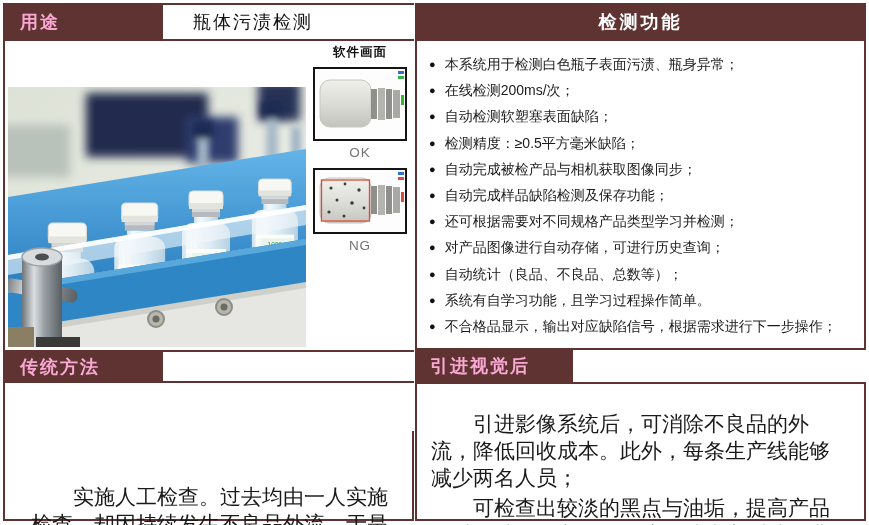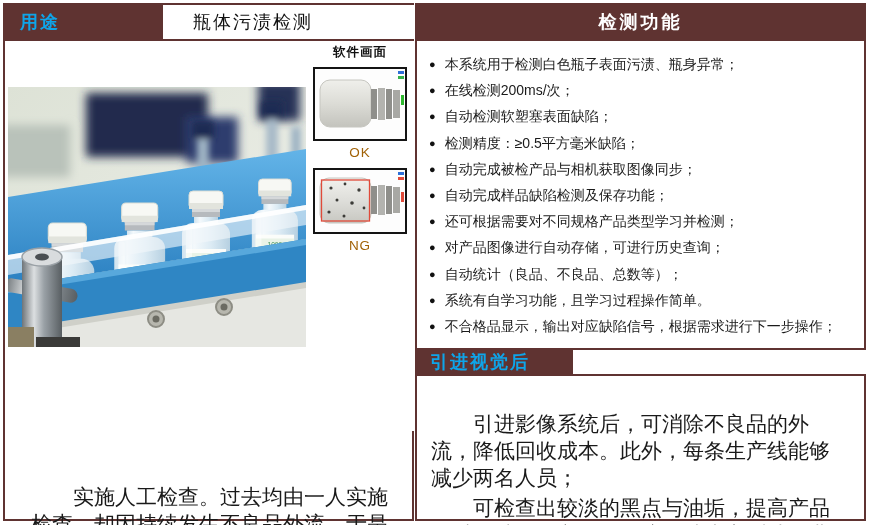--- a/index.html
+++ b/index.html
@@ -7,52 +7,52 @@
   html,body { background:#fff; }
   body { font-family:"Liberation Sans","DejaVu Sans",sans-serif; color:var(--ink); }
   .page { position:relative; width:869px; height:525px; background:#fff; overflow:hidden; }
 
   
   .left-panel { position:absolute; left:3px; top:3px; width:411px; height:518px;
                 border-left:2px solid var(--maroon); }
   .sec-header { position:absolute; left:0; right:0; display:flex; align-items:stretch;
                 border-top:2px solid var(--maroon); border-bottom:2px solid var(--maroon);
                 background:#fff; }
-  .sec-header .tab { background:var(--maroon); color:#0ea5e9; font-weight:bold; font-size:18px;
+  .sec-header .tab { background:var(--maroon); color:#f9a8d4; font-weight:bold; font-size:18px;
                 letter-spacing:2px; display:flex; align-items:center; padding:0 15px; min-width:158px; }
   .sec-title { font-size:18px; color:#111; display:flex; align-items:center; padding-left:30px;
                 letter-spacing:2px; }
   .lp-top { top:0; height:38px; }
   .photo-wrap { position:absolute; left:3px; top:84px; width:298px; height:260px; }
   .photo-wrap svg { display:block; }
 
   .soft-col { position:absolute; left:304px; top:41px; width:102px; text-align:center; }
   .soft-label { font-weight:bold; font-size:12.5px; color:#111; margin-bottom:6px; letter-spacing:1px; }
   .shot { width:94px; margin:0 auto; border:2px solid #141414; background:#fff; }
   .shot svg { display:block; }
-  .shot-label { font-size:13.5px; color:#a16207; margin:4px 0 8px; letter-spacing:1px; }
+  .shot-label { font-size:13.5px; color:#737373; margin:4px 0 8px; letter-spacing:1px; }
 
   .lp-bottom-header { top:347px; height:33px; }
   .desc-box { position:absolute; top:380px; left:0; right:0; bottom:0;
               border-right:2px solid var(--maroon); border-bottom:2px solid var(--maroon);
               padding:52px 16px 0 26px;margin-top:48px; }
   .desc-box p, .av-box p { text-indent:2em; font-size:21px; line-height:27px; color:var(--ink); }
 
   
   .right-panel { position:absolute; left:415px; top:3px; width:451px; height:518px; }
   .rp-header { position:absolute; top:0; left:0; right:0; height:38px; background:var(--maroon);
                color:#fff; font-weight:bold; font-size:18px; letter-spacing:3px;
                display:flex; align-items:center; justify-content:center; }
   .bullets-box { position:absolute; top:38px; left:0; right:0; height:388px;
                border-left:2px solid var(--maroon); border-right:2px solid var(--maroon);
                padding:10px 6px 0 12px; }
   .bullets-box ul { list-style:none; }
   .bullets-box li { font-size:14px; line-height:26.2px; color:var(--ink); white-space:nowrap; }
   .bullets-box li::before { content:"●"; font-size:11px; margin-right:9px; vertical-align:1px; color:#111; }
-  .rp-av-header { top:345px; height:28px; }
+  .rp-av-header { top:345px; height:36px; }
   .av-box { position:absolute; top:381px; left:0; right:0; bottom:0;
             border:2px solid var(--maroon); border-top:none; padding:26px 22px 0 14px; }
   .av-box p { margin-bottom:3px; }
 </style>
 </head>
 <body>
 
 <div class="page">
 
   <div class="left-panel">
@@ -209,20 +209,23 @@
               <circle cx="29" cy="46" r="1.5"></circle>
           </g>
           <rect x="86" y="22" width="3" height="10" fill="#e04a3a"></rect>
           <rect x="83" y="2" width="6" height="3" fill="#2e6fd8"></rect>
           <rect x="83" y="7" width="6" height="3" fill="#e04a3a"></rect>
         </svg>
       </div>
       <div class="shot-label">NG</div>
     </div>
 
+    <div class="sec-header lp-bottom-header">
+      <div class="tab">传统方法</div>
+    </div>
     <div class="desc-box">
       <p>实施人工检查。过去均由一人实施检查，却因持续发生不良品外流，于是每条生产线的检查员增为二人。</p>
     </div>
   </div>
 
   <div class="right-panel">
     <div class="rp-header">检测功能</div>
 
     <div class="bullets-box">
       <ul>

